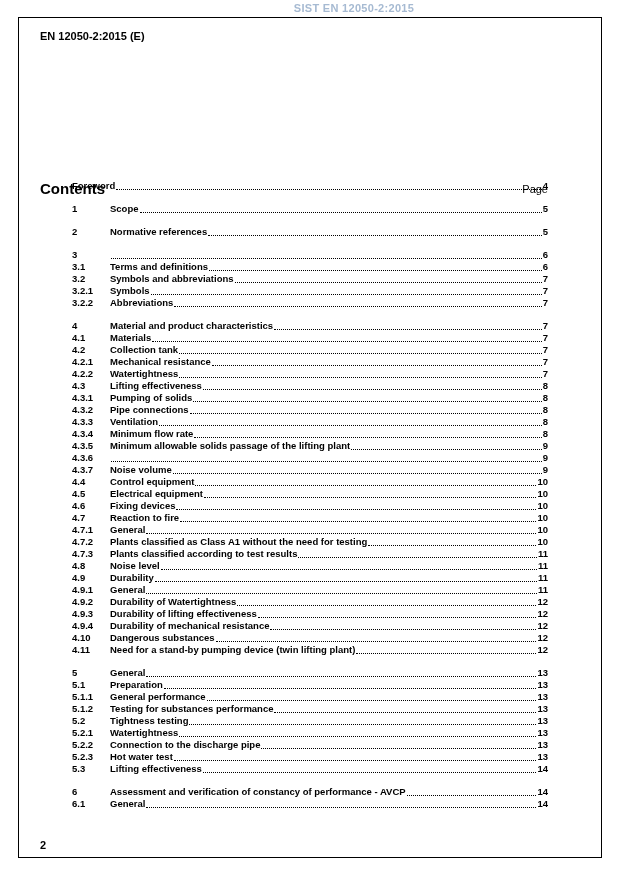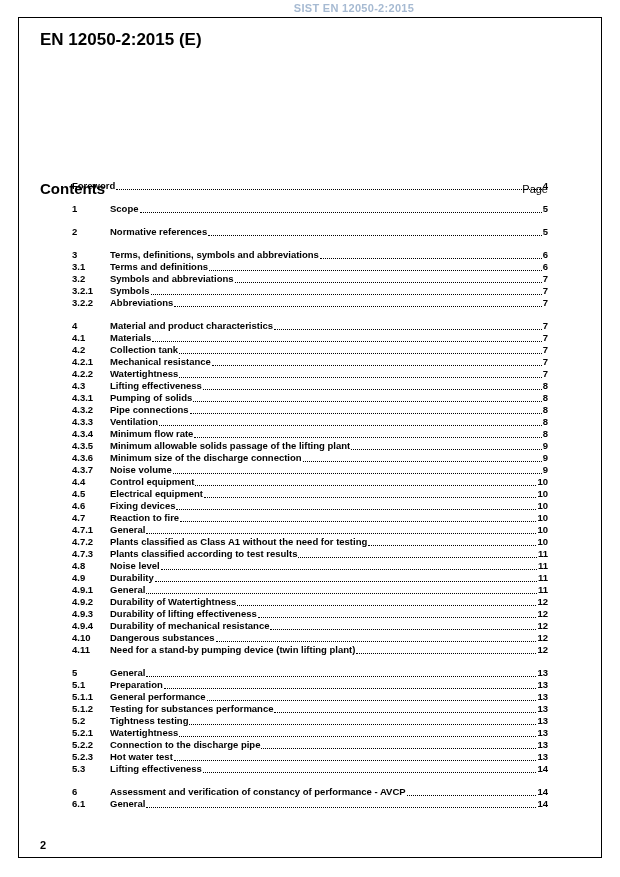--- a/index.html
+++ b/index.html
@@ -24,21 +24,21 @@
   }
   .page-border {
     position: absolute;
     left: 18px; top: 17px; right: 18px; bottom: 19px;
     border: 1.5px solid #000;
     pointer-events: none;
   }
   .doc-ref {
     position: absolute;
     left: 40px; top: 30px;
-    font-size: 17px;
+    font-size: 11px;
     font-weight: bold;
   }
   .contents-header {
     position: absolute;
     left: 40px; right: 72px; top: 132px;
     display: flex;
     justify-content: space-between;
     align-items: center;
     margin-top: 48px;
   }
@@ -110,21 +110,20 @@
       <div class="toc-row">
         <span class="toc-num">2</span>
         <span class="toc-title">Normative references</span>
         <span class="toc-leader"></span>
         <span class="toc-page">5</span>
       </div>
     </div>
     <div class="toc-group">
       <div class="toc-row">
         <span class="toc-num">3</span>
-        <span class="toc-title">Terms, definitions, symbols and abbreviations</span>
         <span class="toc-leader"></span>
         <span class="toc-page">6</span>
       </div>
       <div class="toc-row">
         <span class="toc-num">3.1</span>
         <span class="toc-title">Terms and definitions</span>
         <span class="toc-leader"></span>
         <span class="toc-page">6</span>
       </div>
       <div class="toc-row">
@@ -208,21 +207,20 @@
         <span class="toc-page">8</span>
       </div>
       <div class="toc-row">
         <span class="toc-num">4.3.5</span>
         <span class="toc-title">Minimum allowable solids passage of the lifting plant</span>
         <span class="toc-leader"></span>
         <span class="toc-page">9</span>
       </div>
       <div class="toc-row">
         <span class="toc-num">4.3.6</span>
-        <span class="toc-title">Minimum size of the discharge connection</span>
         <span class="toc-leader"></span>
         <span class="toc-page">9</span>
       </div>
       <div class="toc-row">
         <span class="toc-num">4.3.7</span>
         <span class="toc-title">Noise volume</span>
         <span class="toc-leader"></span>
         <span class="toc-page">9</span>
       </div>
       <div class="toc-row">

